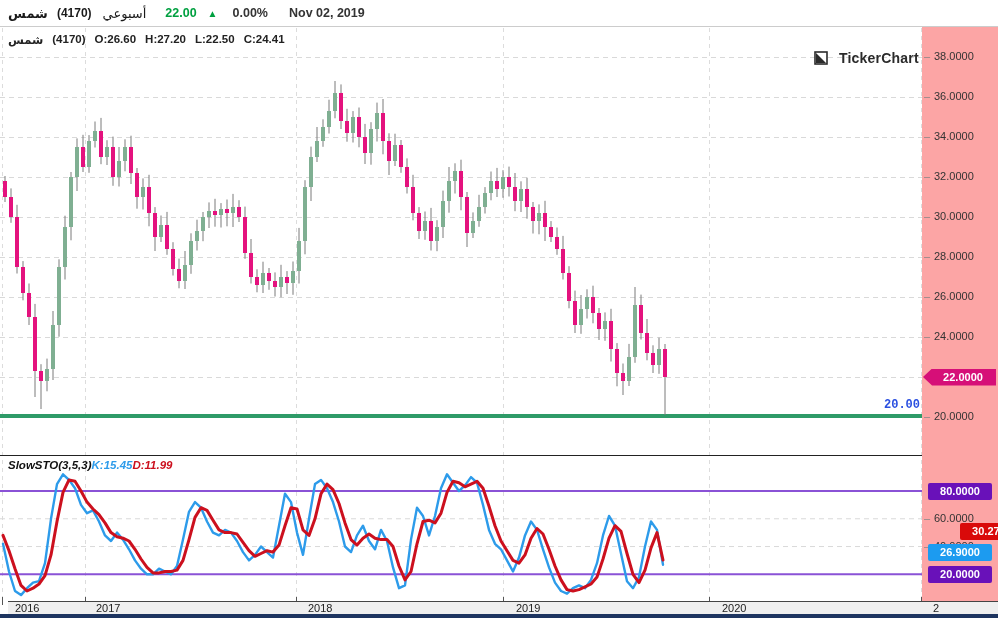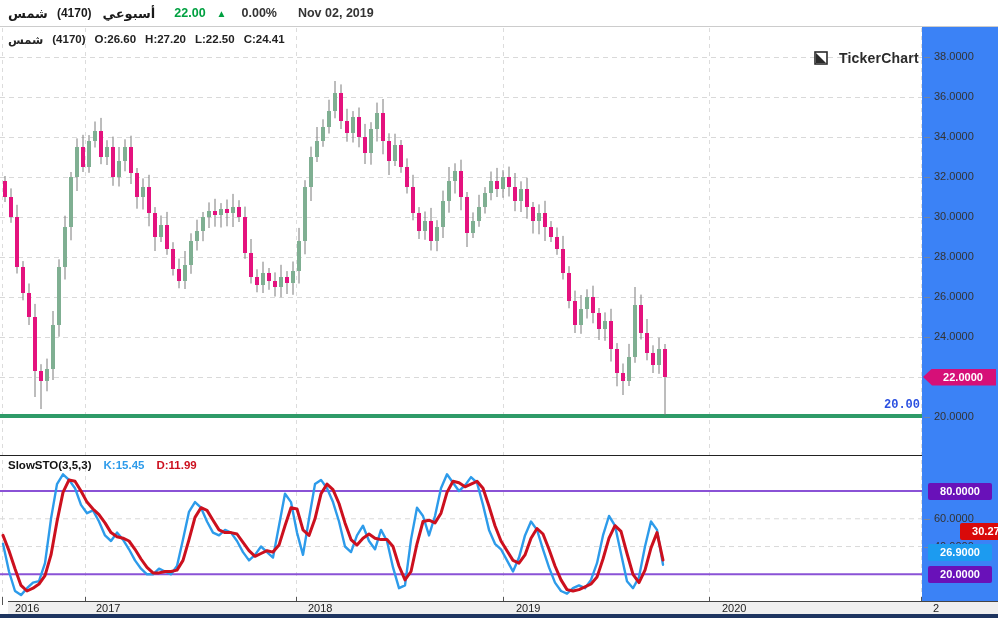--- a/index.html
+++ b/index.html
@@ -5,52 +5,52 @@
   * { margin:0; padding:0; box-sizing:border-box; }
   html,body { width:998px; height:618px; overflow:hidden; background:#fff;
     font-family:"Liberation Sans","DejaVu Sans",sans-serif; }
   #app { position:relative; width:998px; height:618px; background:#fff; }
 
   
   #top-bar { position:absolute; left:0; top:0; width:998px; height:27px; background:#fff;
     border-bottom:1px solid #ccc; display:flex; align-items:center; gap:9px; padding-left:8px; z-index:6; }
   #top-bar .sym { font-weight:bold; font-size:13px; color:#1a1a1a; }
   #top-bar .code { font-weight:600; font-size:12px; color:#1a1a1a; }
-  #top-bar .tf { font-weight:bold; font-size:13px; color:#1a1a1a; margin-left:2px; }
+  #top-bar .tf { font-weight:normal; font-size:13px; color:#1a1a1a; margin-left:2px; }
   #top-bar .px { font-weight:bold; font-size:12.5px; margin-left:10px; }
   #top-bar .tri { font-size:10px; margin-left:2px; }
   #top-bar .chg { font-weight:600; font-size:12.5px; color:#333; margin-left:6px; }
   #top-bar .dt { font-weight:600; font-size:12.5px; color:#333; margin-left:12px; }
 
   
   #chart-svg { position:absolute; left:0; top:0; z-index:1; }
 
   
   #price-axis { position:absolute; left:922px; top:27px; width:76px; height:587px;
-    background:#3b82f6; z-index:2; }
+    background:#fca5a5; z-index:2; }
   .axis-label { position:absolute; left:12px; font-size:11px; color:#333; white-space:nowrap; }
   .axis-label::before { content:"–"; position:absolute; left:-10px; top:0; color:#888; }
   .axis-badge { position:absolute; left:6px; width:64px; height:17px; line-height:17px;
     color:#fff; font-size:11px; font-weight:bold; text-align:center; border-radius:2px; z-index:3; }
   #price-badge { position:absolute; left:1px; width:73px; height:17px; line-height:17px;
     color:#fff; font-size:11px; font-weight:bold; text-align:center; padding-left:7px;
     clip-path:polygon(0 50%, 9px 0, 100% 0, 100% 100%, 9px 100%); z-index:4; }
 
   
   #info-line { position:absolute; left:8px; top:33px; display:flex; gap:9px;
     font-size:11.5px; font-weight:600; color:#222; z-index:3; }
   #logo { position:absolute; left:814px; top:50px; display:flex; align-items:center; gap:11px; z-index:3; }
   #logo .logo-text { font-weight:bold; font-size:14px; color:#2b2b2b; letter-spacing:0.2px; }
   #support-label { position:absolute; right:78px; top:398px; font-size:12px; font-weight:600;
     color:#2b50e0; z-index:3;font-family:Liberation Mono, monospace; }
 
   #separator { position:absolute; left:0; top:455px; width:922px; height:1px; background:#222; z-index:3; }
 
-  #sto-header { position:absolute; left:8px; top:459px; display:flex; gap:12px; font-size:11.5px;
-    font-weight:600; z-index:3; }
+  #sto-header { position:absolute; left:8px; top:459px; display:flex; font-size:11.5px;
+    font-weight:600; z-index:3;font-style:italic; }
   #sto-header .sto-title { color:#111; }
   #sto-header .sto-k { }
   #sto-header .sto-d { }
 
   
   #time-axis { position:absolute; left:8px; top:601px; width:998px; height:13px; background:#efefef;
     border-top:1px solid #444; z-index:2; }
   .year-label { position:absolute; top:0px; font-size:11px; color:#222; }
 
   #bottom-bar { position:absolute; left:0; top:614px; width:998px; height:4px; background:#1e3560; z-index:5; }

